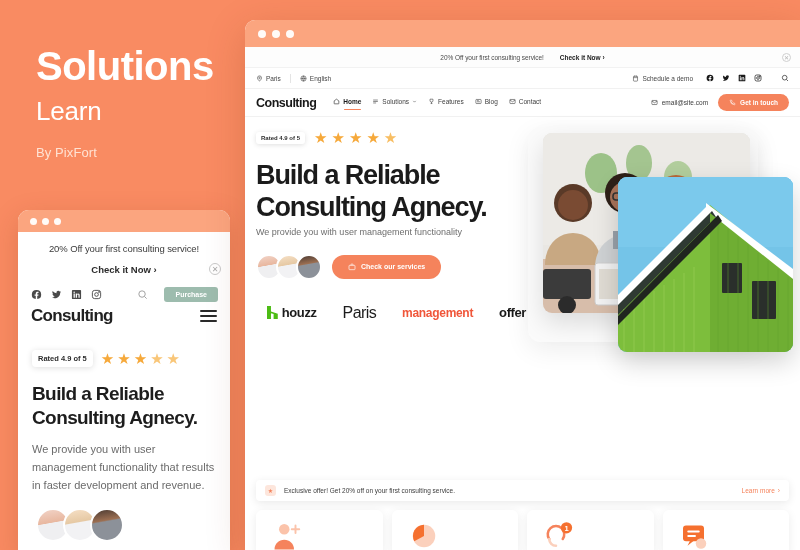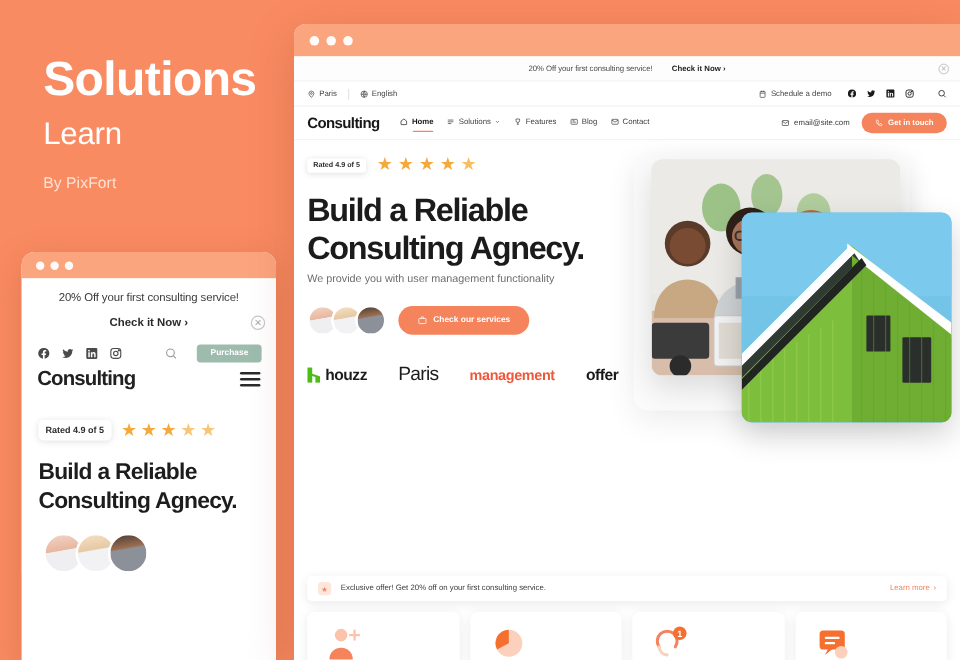--- a/index.html
+++ b/index.html
@@ -190,21 +190,21 @@
     width:26px;height:26px;border-radius:50%;border:2px solid #fff;margin-left:-6px;
   }
   .h-avatars .av:first-child{margin-left:0;}
   .h-btn {
     display:flex;align-items:center;gap:5px;
     background:#F5835C;color:#fff;font-size:7px;font-weight:600;
     padding:8px 16px;border-radius:20px; margin-left:10px;
   }
   .h-btn svg{width:8px;height:8px;}
 
-  .brands { display:flex; align-items:center; gap:26px; margin-top: 24px;}
+  .brands { display:flex; align-items:center; gap:26px; margin-top: 24px; justify-content: flex-end;}
   .brand-houzz { display:flex;align-items:center;gap:4px;font-size:13px;font-weight:700;color:#1c1c1c;letter-spacing:-0.4px;}
   .houzz-mark {
     width:11px;height:13px;background:#4DBC15;
     clip-path: polygon(0 0,38% 0,38% 42%,100% 60%,100% 100%,62% 100%,62% 62%,38% 56%,38% 100%,0 100%);
   }
   .brand-uber { font-size:16px;font-weight:400;color:#1c1c1c;letter-spacing:-0.6px;font-family:"Liberation Sans",sans-serif;}
   .brand-eventbrite { font-size:12px;font-weight:600;color:#F0563A;letter-spacing:-0.3px;}
   .brand-stripe { font-size:13px;font-weight:700;color:#181818;letter-spacing:-0.4px;}
 
   
@@ -310,20 +310,21 @@
         <span class="star">★</span>
         <span class="star dim">★</span>
         <span class="star dim">★</span>
       </div>
     </div>
 
     <div class="m-head">
       <div>Build a Reliable</div>
       <div>Consulting Agnecy.</div>
     </div>
+    <div class="m-para">We provide you with user management functionality that results in faster development and revenue.</div>
 
     <div class="m-avatars">
       <div class="av av1"></div>
       <div class="av av2"></div>
       <div class="av av3"></div>
     </div>
   </div>
 </div>
 
 <div class="browser">

